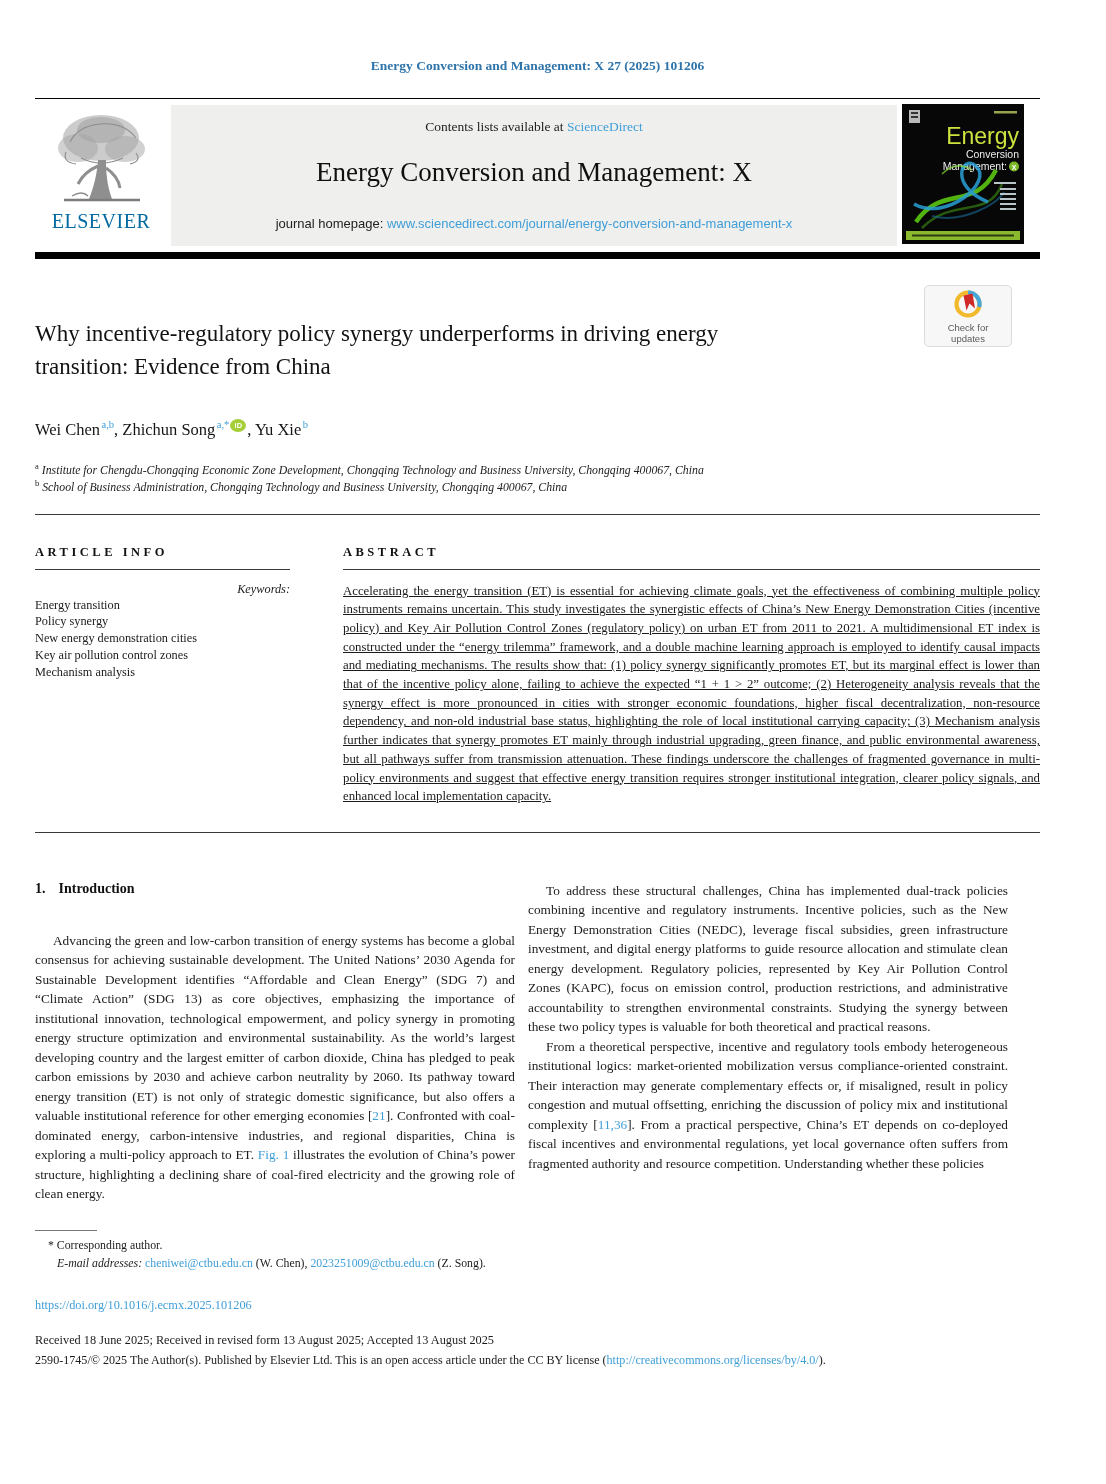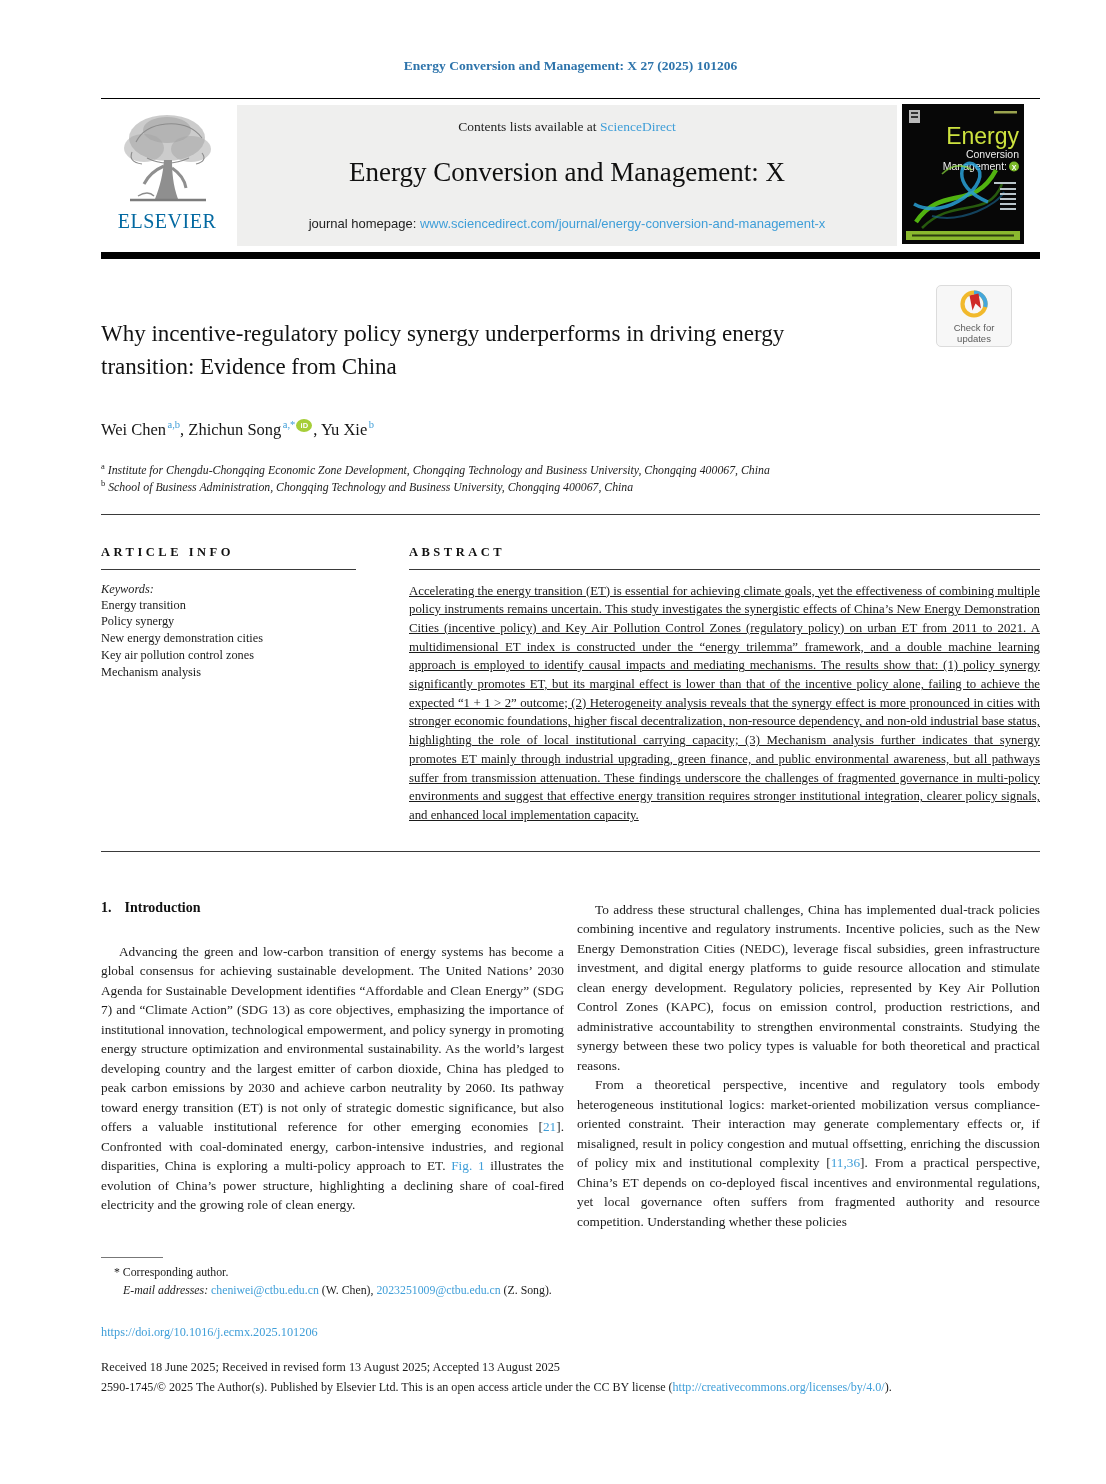--- a/index.html
+++ b/index.html
@@ -6,21 +6,21 @@
   html,body { background:#ffffff; }
   .page {
     position:relative;
     width:1106px; height:1484px;
     margin:0 auto;
     background:#ffffff;
     font-family:"Liberation Serif", serif;
     color:#1b1b1b;
     overflow:hidden;
   }
-  .content { padding:0 66px 0 101px; }
+  .content { padding:0 66px 0 35px; }
   .citation {
     text-align:center;
     padding-top:58px;
     font-size:13.5px; font-weight:bold;
     color:#2e74ab;
   }
   .top-rule { border-top:1.6px solid #000; margin-top:24px; }
   .header-row { display:flex; margin-top:3px; align-items:stretch; }
   .logo-block { width:132px; padding-top:6px; text-align:center; }
   .elsevier-name { color:#0369a1; font-size:20px; letter-spacing:0.5px; margin-top:-2px; }
@@ -31,21 +31,21 @@
   .contents-line { font-size:13.5px; color:#222; }
   .contents-line .sd { color:#3f9ed8; }
   .journal-title { font-size:27px; color:#101010; margin-top:22px; }
   .homepage-line { font-family:"Liberation Sans", sans-serif; font-size:13px; color:#222; margin-top:28px; }
   .homepage-line .url { color:#3f9ed8; }
   .cover { width:138px; padding-top:2px; }
   .black-bar { height:7px; background:#000; margin-top:4px; }
   .badge-row { height:0; position:relative; }
   .check-badge {
     position:absolute; right:28px; top:26px;
-    width:76px; height:62px;
+    width:88px; height:62px;
     background:#f7f7f7; border:1px solid #dcdcdc; border-radius:5px;
     text-align:center; cursor:pointer;
   }
   .check-badge .txt {
     font-family:"Liberation Sans", sans-serif;
     font-size:9.5px; color:#5a5a5a; line-height:10.5px; margin-top:-3px;
   }
   .article-title { font-size:23px; color:#121212; line-height:33px; margin-top:58px; max-width:880px; }
   .authors { margin-top:36px; font-size:16.5px; color:#151515; }
   .authors sup { color:#3f9ed8; font-size:10.5px; }
@@ -56,28 +56,28 @@
     vertical-align:super; margin:0 1px;
   }
   .affils { margin-top:22px; font-size:11.8px; font-style:italic; color:#222; line-height:17px; }
   .affils sup { font-size:8.5px; font-style:normal; }
   .mid-rule { border-top:1.5px solid #3a3a3a; margin-top:18px; }
   .info-abs { display:flex; margin-top:30px; }
   .info-col { width:255px; margin-right:53px; flex:none; }
   .abs-col { flex:1; }
   .sec-head { font-size:12.5px; font-weight:bold; letter-spacing:3.5px; color:#111; }
   .head-rule { border-top:1.3px solid #3a3a3a; margin:9px 0 12px 0; }
-  .kw-label { font-size:12.3px; font-style:italic; }
+  .kw-label { font-size:12.3px; font-style:italic;text-align:right; }
   .kw { font-size:12.3px; line-height:16.8px; }
   .abs-text { font-size:12.8px; line-height:18.7px; text-align:justify; color:#1b1b1b;text-decoration:underline; }
   .body-rule { border-top:1.5px solid #3a3a3a; margin-top:26px; }
   .body-cols { display:flex; margin-top:48px; }
   .bcol { width:480px; }
   .bcol + .bcol { margin-left:13px; }
-  .intro-head { font-size:14px; font-weight:bold; color:#111; margin-bottom:26px; }
+  .intro-head { font-size:14px; font-weight:bold; color:#111; margin-bottom:34px; }
   .intro-head .num { margin-right:13px; }
   .para { font-size:13.3px; line-height:19.5px; text-align:justify; text-indent:18px; color:#1b1b1b; }
   .para + .para { margin-top:0px; }
   .link { color:#3f9ed8; cursor:pointer; }
   .italic { font-style:italic; }
   .footnote { margin-top:26px; }
   .fn-rule { width:62px; border-top:1.1px solid #777; }
   .fn-line { font-size:11.8px; margin-top:7px; padding-left:13px; }
   .fn-line.emails { padding-left:22px; margin-top:3px; }
   .bottom-block { margin-top:26px; font-size:12.3px; line-height:17px; }

